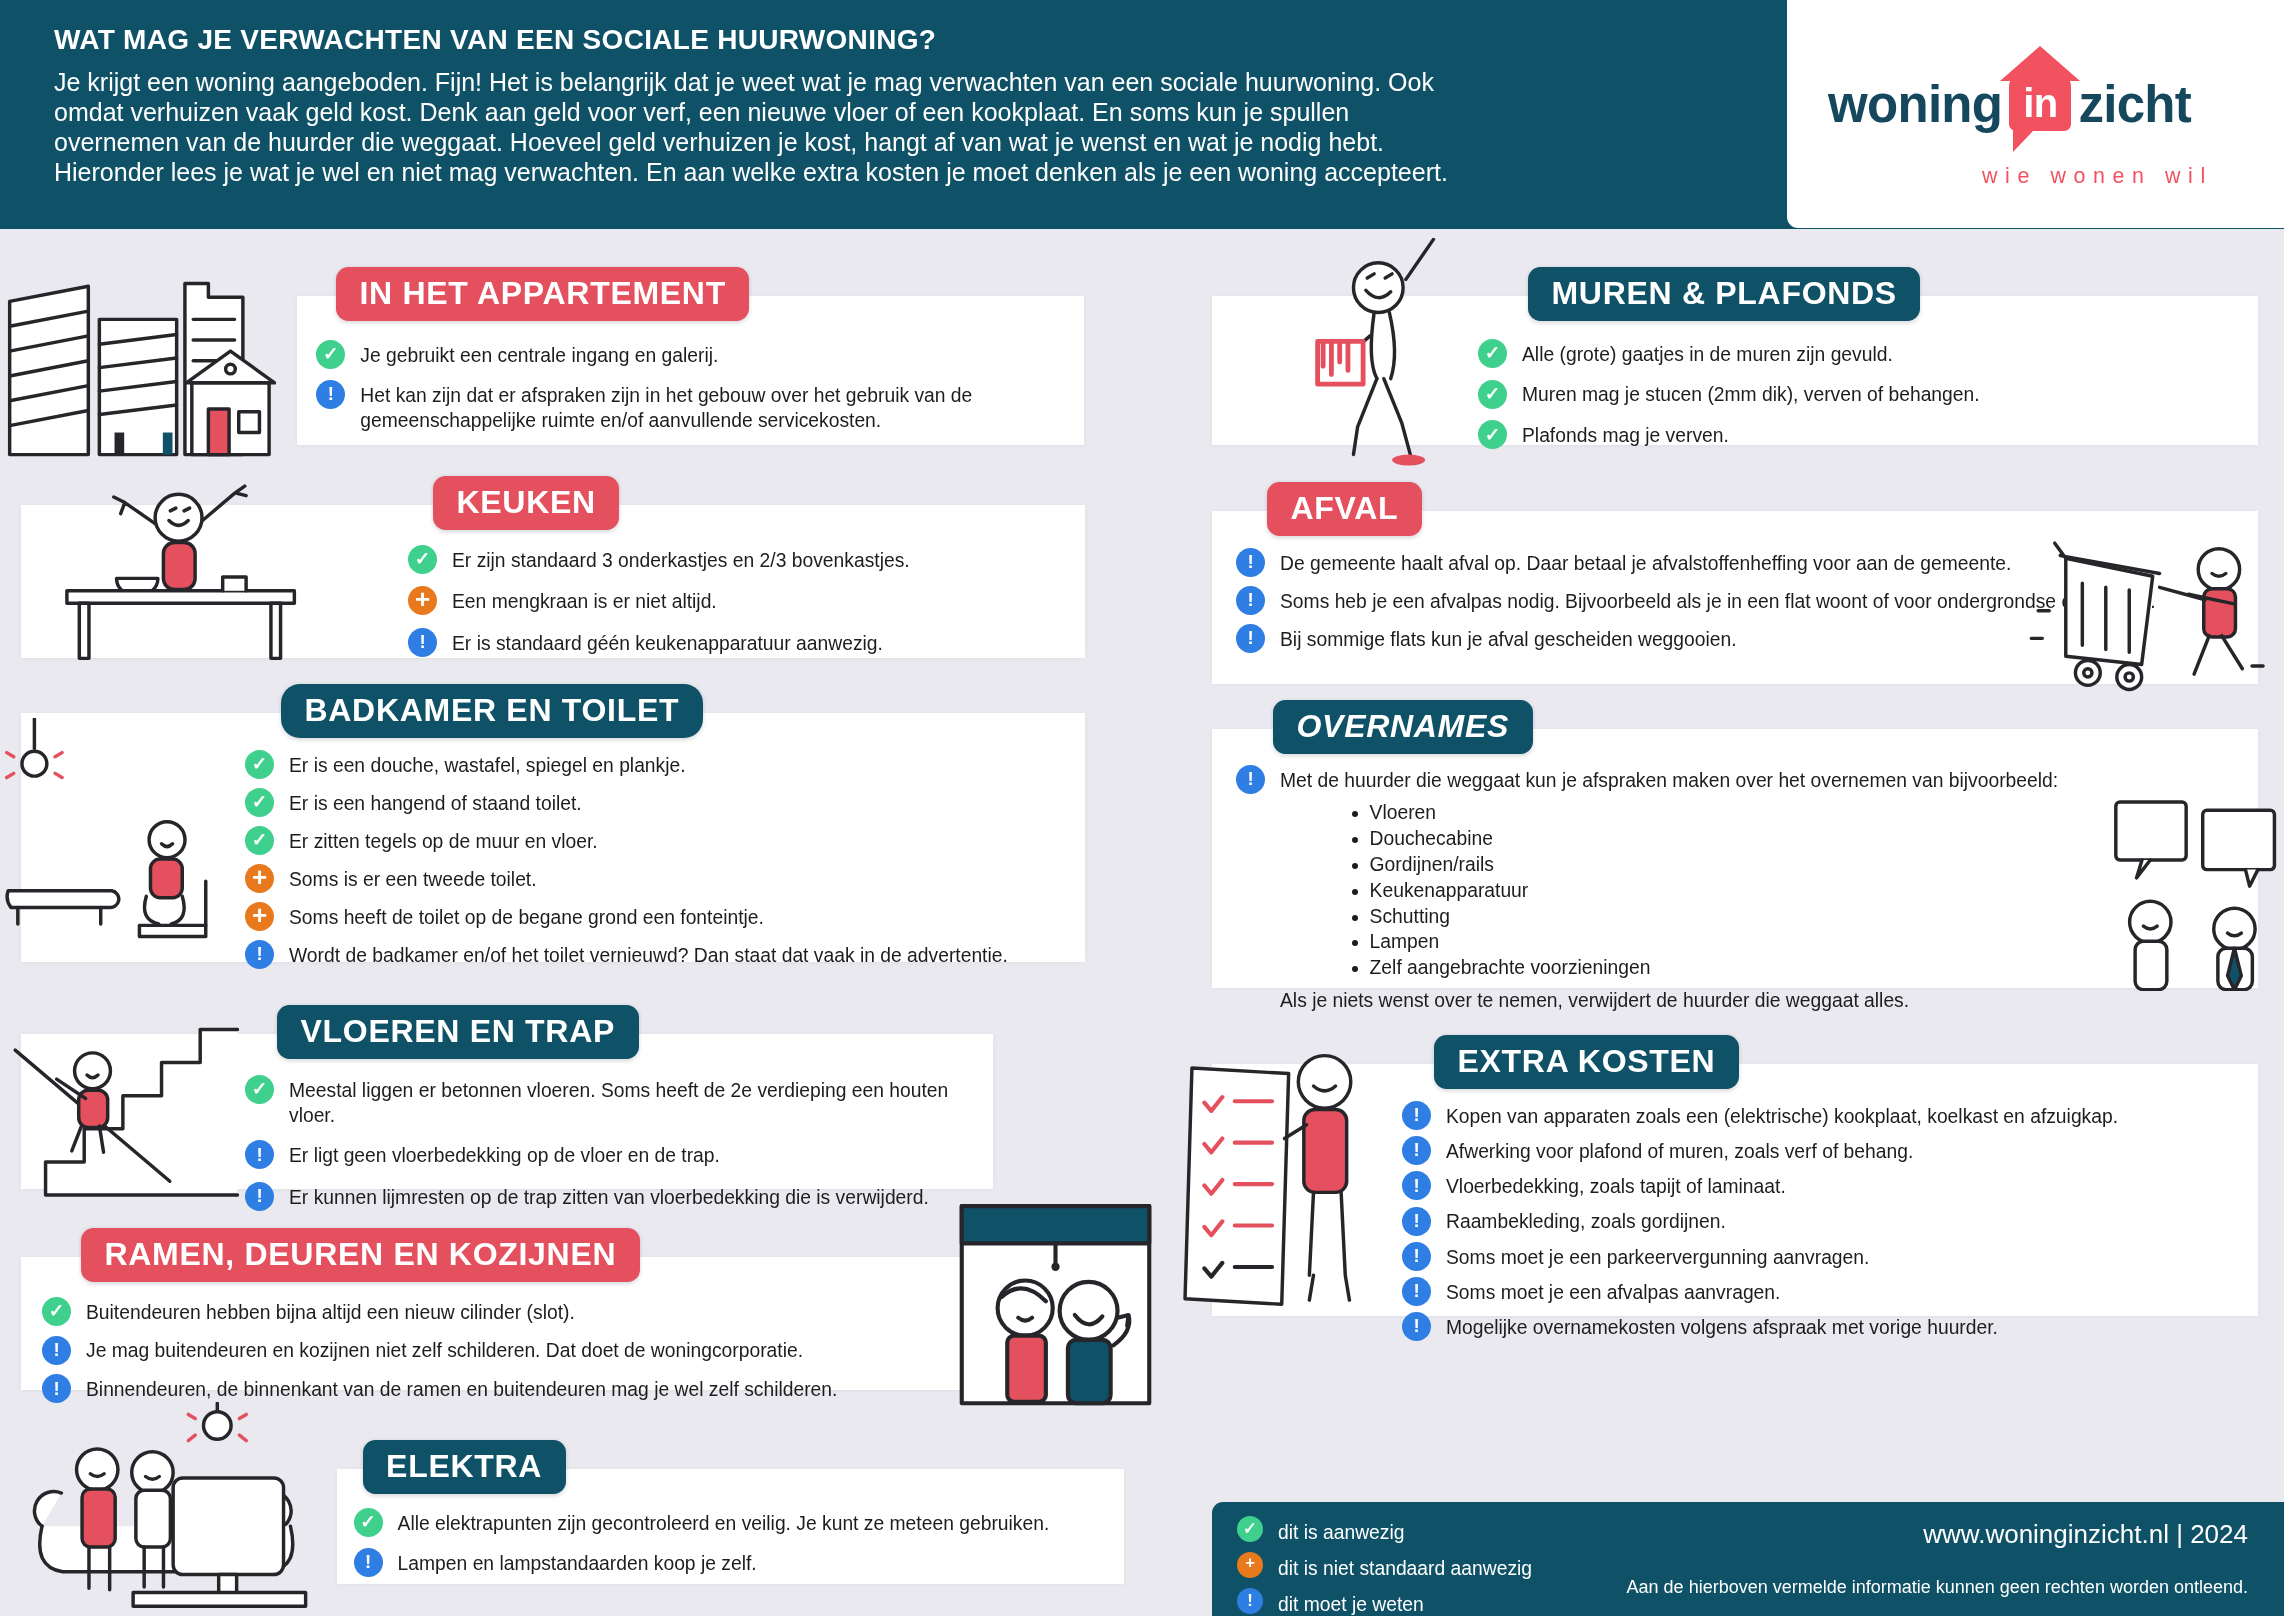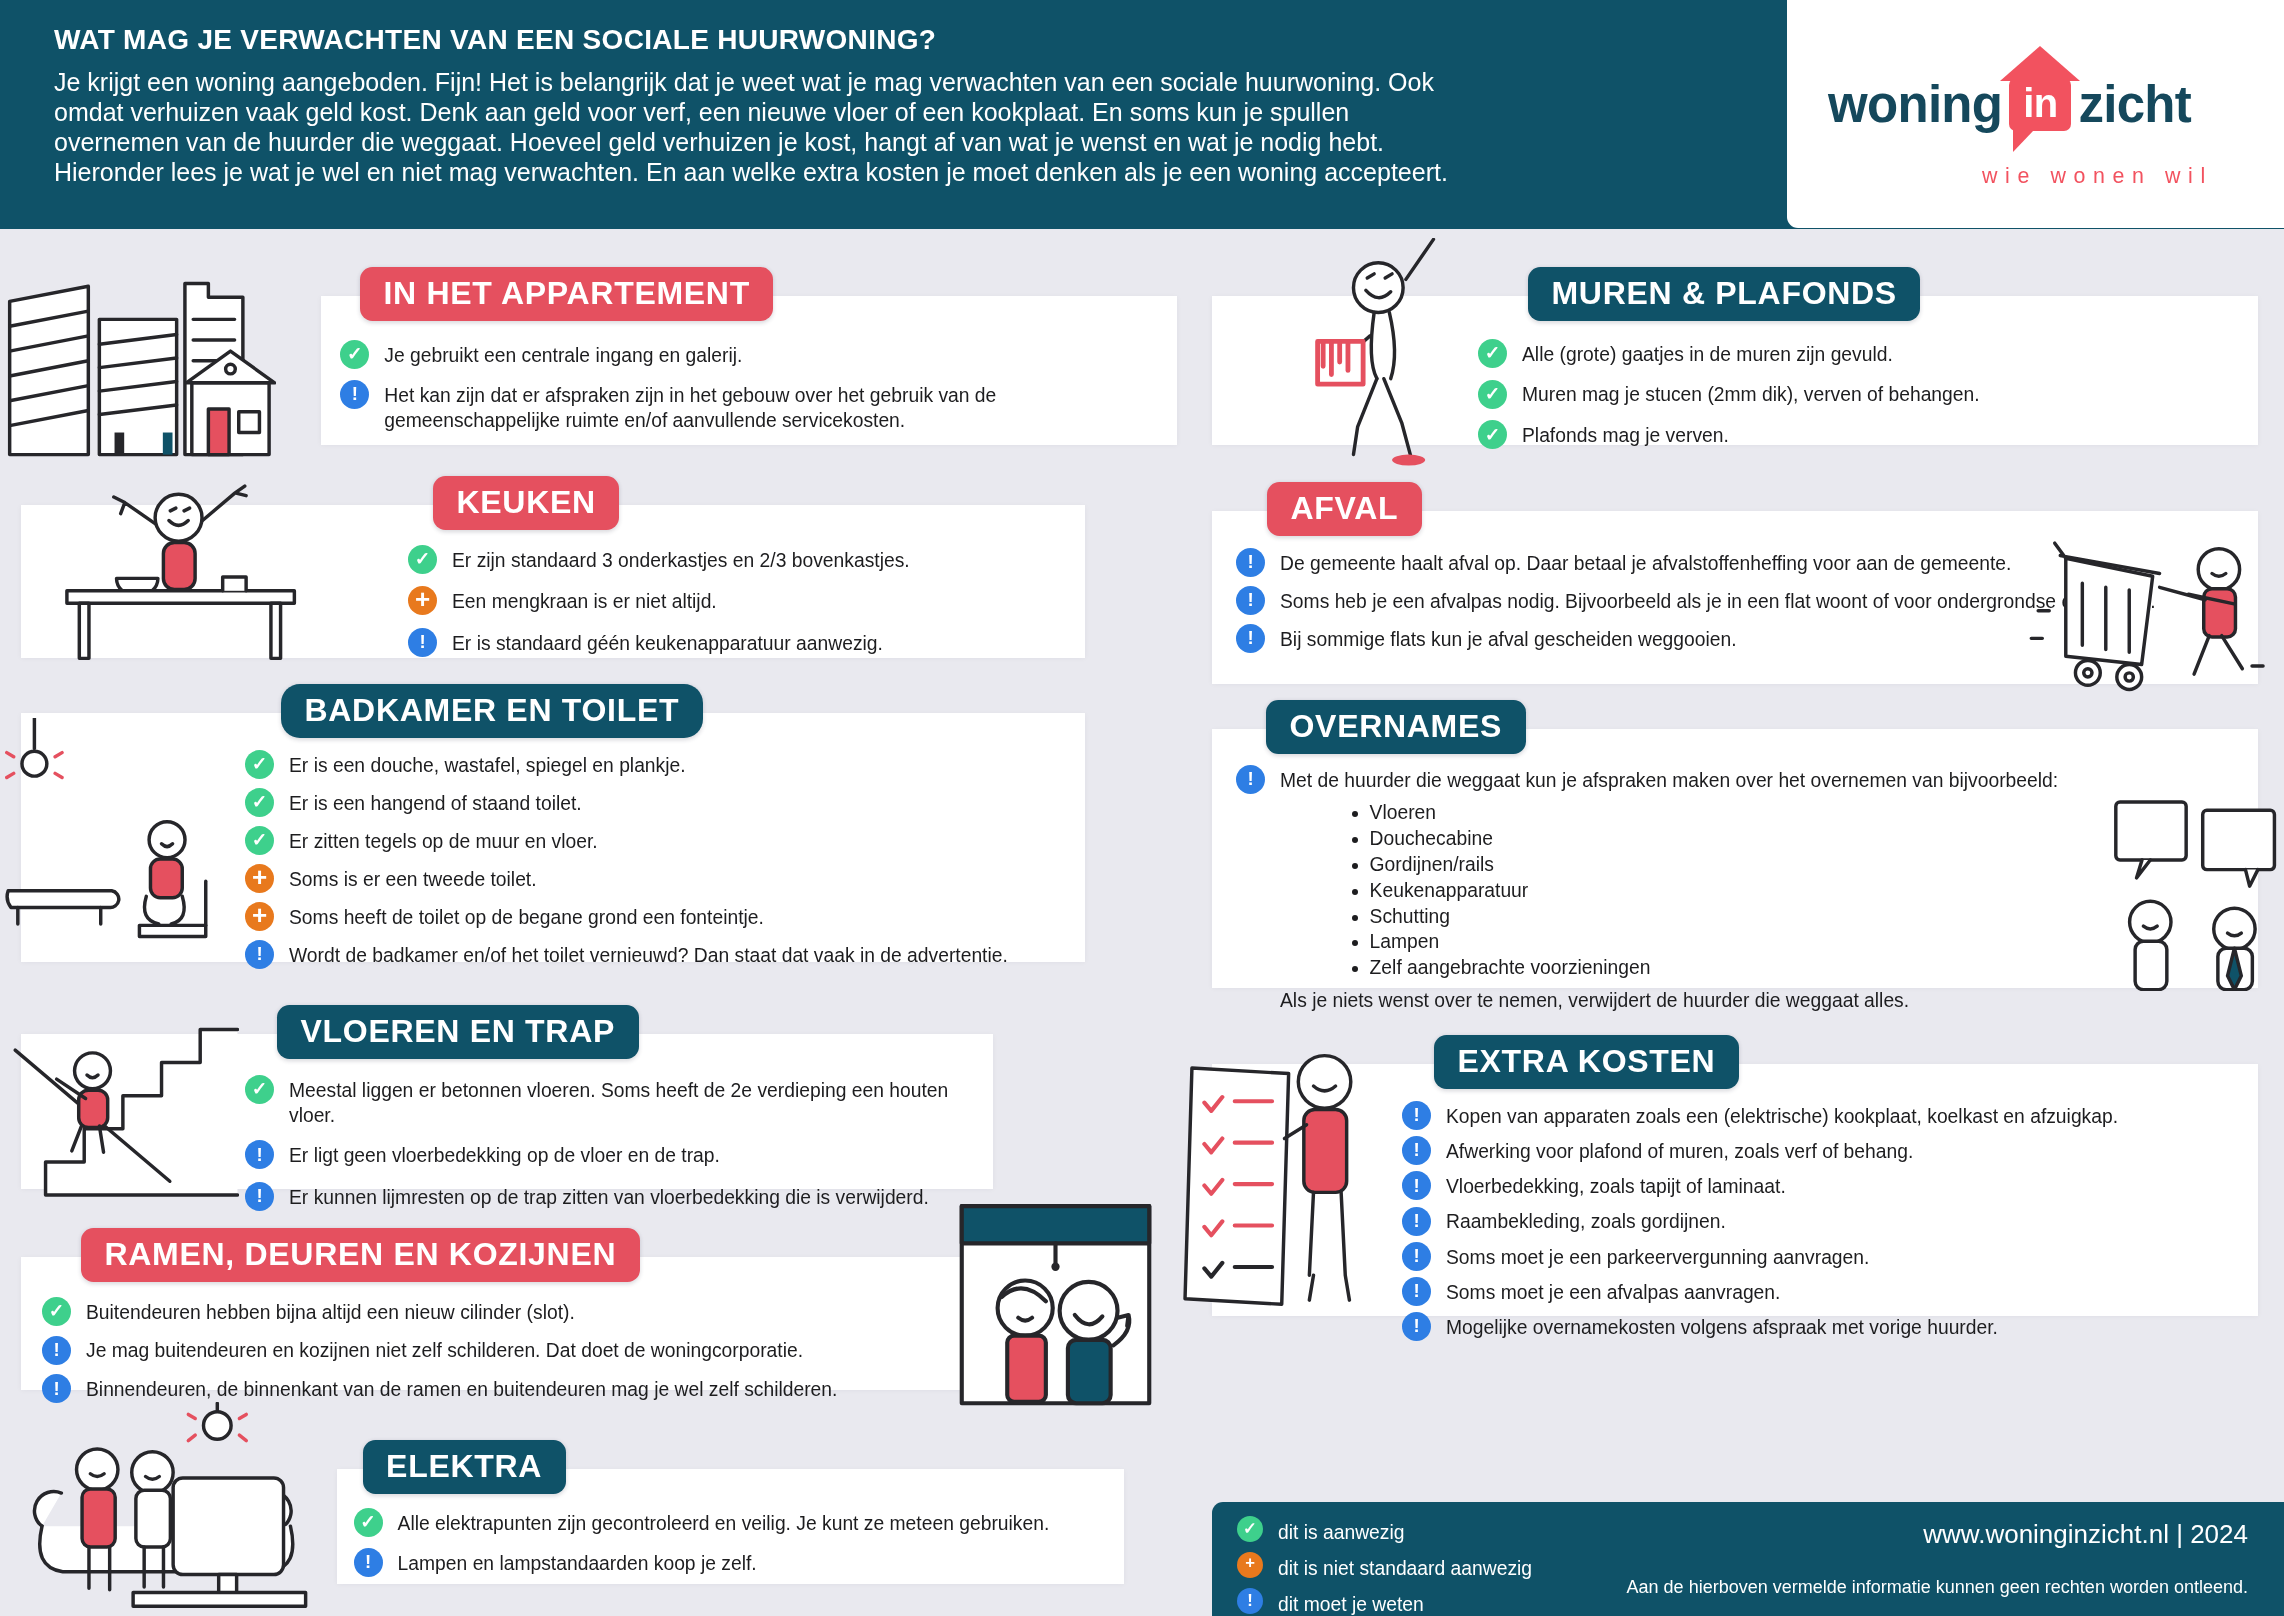--- a/index.html
+++ b/index.html
@@ -66,21 +66,21 @@
     width:29px;height:29px;border-radius:50%;flex:0 0 29px;
     display:flex;align-items:center;justify-content:center;
     color:#fff;font-weight:bold;font-size:18.6px;line-height:1;
   }
   .dot.check{background:#3ED08C;}
   .dot.plus{background:#E8791D;font-size:26px;padding-bottom:2.8px;box-sizing:border-box;}
   .dot.info{background:#2E7EE4;}
   .items{display:flex;flex-direction:column;}
 
   
-  .sec-appartement{left:297px;top:296px;width:856px;height:149px;padding:44px 9.7px 0 19.3px;margin-left:24px;}
+  .sec-appartement{left:297px;top:296px;width:787px;height:149px;padding:44px 9.7px 0 19.3px;}
   .sec-appartement .badge{left:39px;}
   .sec-appartement .items{gap:11px;}
 
   .sec-keuken{left:21px;top:505px;width:1064px;height:153px;padding:40px 14px 0 387px;}
   .sec-keuken .badge{left:412px;}
   .sec-keuken .items{gap:12.4px;}
 
   .sec-badkamer{left:21px;top:713px;width:1064px;height:249px;padding:37px 28px 0 224px;}
   .sec-badkamer .badge{left:260px;border-radius:19px;}
   .sec-badkamer .items{gap:9px;}
@@ -99,21 +99,21 @@
 
   .sec-muren{left:1212px;top:296px;width:1046px;height:149px;padding:43px 9.7px 0 266px;}
   .sec-muren .badge{left:316px;}
   .sec-muren .items{gap:11.7px;}
 
   .sec-afval{left:1212px;top:511px;width:1046px;height:173px;padding:37px 41px 0 24px;}
   .sec-afval .badge{left:55px;}
   .sec-afval .items{gap:9px;}
 
   .sec-overnames{left:1212px;top:729px;width:1046px;height:259px;padding:36px 55px 0 24px;}
-  .sec-overnames .badge{left:54px;}
+  .sec-overnames .badge{left:61px;font-style:italic;}
   .take-list{
     margin:7px 0 0 117px;padding:0 0 0 16.6px;font-size:19.3px;line-height:1.27;
   }
   .take-list li{margin:0 0 1.4px 0;}
   .overnames-outro{font-size:19.3px;margin:7px 0 0 44px;line-height:1.3;}
 
   .sec-extra{left:1212px;top:1064px;width:1046px;height:252px;padding:37px 14px 0 190px;}
   .sec-extra .badge{left:222px;}
   .sec-extra .items{gap:6.2px;}
 

